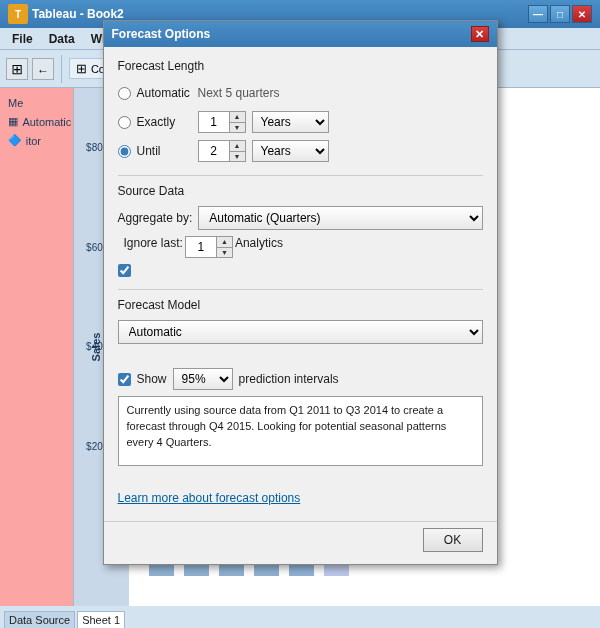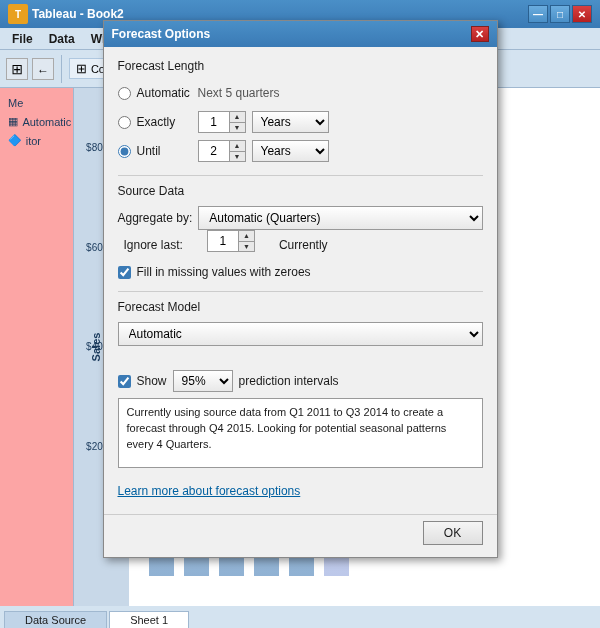--- a/index.html
+++ b/index.html
@@ -210,27 +210,28 @@
       border: 1px solid #999;
       background: linear-gradient(to bottom, #ffffff, #e8e8e8);
       padding: 0 6px;
       font-size: 12px;
       cursor: pointer;
     }
 
     
     .source-row {
       display: flex; align-items: center; gap: 6px;
+      margin-bottom: 6px;
     }
     .source-label { font-size: 12px; color: #1a1a1a; }
 
     
     .ignore-row {
-      display: flex; align-items: flex-end; gap: 24px;
-      margin-bottom: 13px;
+      display: flex; align-items: flex-start; gap: 2px;
+      margin-bottom: 6px;
       padding-left: 6px;
     }
 
     
     .checkbox-row {
       display: flex; align-items: center; gap: 6px;
       margin-bottom: 4px;
     }
     .checkbox-input {
       width: 13px; height: 13px;
@@ -256,21 +257,21 @@
 
     
     .info-box {
       border: 1px solid #999;
       background: white;
       padding: 6px 8px;
       font-size: 11px;
       color: #1a1a1a;
       line-height: 1.45;
       min-height: 70px;
-      margin-bottom: 16px;
+      margin-bottom: 25px;
     }
 
     
     .learn-link {
       color: #0060a0;
       font-size: 12px;
       text-decoration: underline;
       cursor: pointer;
     }
 
@@ -305,21 +306,21 @@
       opacity: 0.7;
     }
 
     .tabs-bar {
       height: 22px;
       background: #d4e3f0;
       display: flex; align-items: flex-end;
       padding: 0 4px;
     }
     .tab {
-      padding: 2px 20px;
+      padding: 2px 4px;
       background: #c0d4e8;
       border: 1px solid #a0b8d0;
       border-bottom: none;
       font-size: 11px; color: #1a1a1a;
       cursor: pointer;
       margin-right: 2px;
     }
     .tab.active { background: white; }
 
     .tableau-icon {
@@ -485,26 +486,25 @@
 
           <div class="ignore-row">
             <span class="source-label">Ignore last:</span>
             <div class="spinbox-wrapper">
               <input type="text" class="spinbox-input" value="1" style="">
               <div class="spinbox-arrows">
                 <button class="spin-up">▲</button>
                 <button class="spin-down">▼</button>
               </div>
             </div>
-            <span class="source-label">Currently</span>
+            <span class="source-label">Analytics</span>
           </div>
 
           <div class="checkbox-row">
             <input type="checkbox" class="checkbox-input" checked="" style="">
-            <span class="checkbox-label">Fill in missing values with zeroes</span>
           </div>
         </div>
 
         <div class="divider"></div>
 
         
         <div class="model-section">
           <div class="section-header">Forecast Model</div>
           <select class="wide-select">
             <option>Automatic</option>

